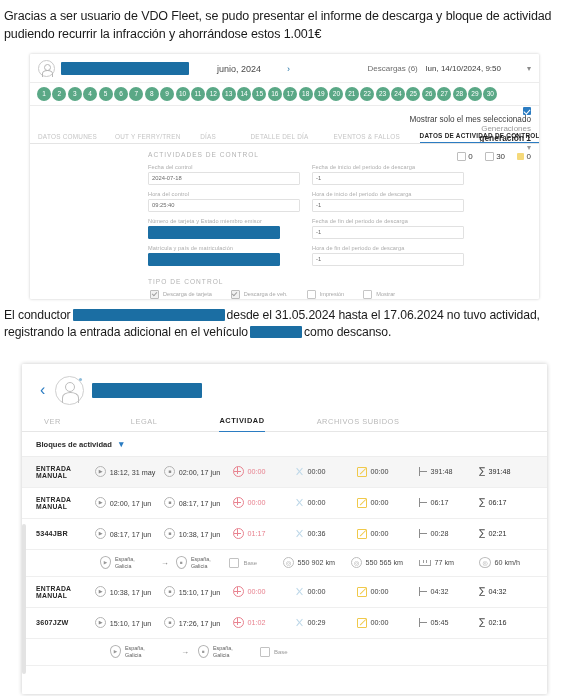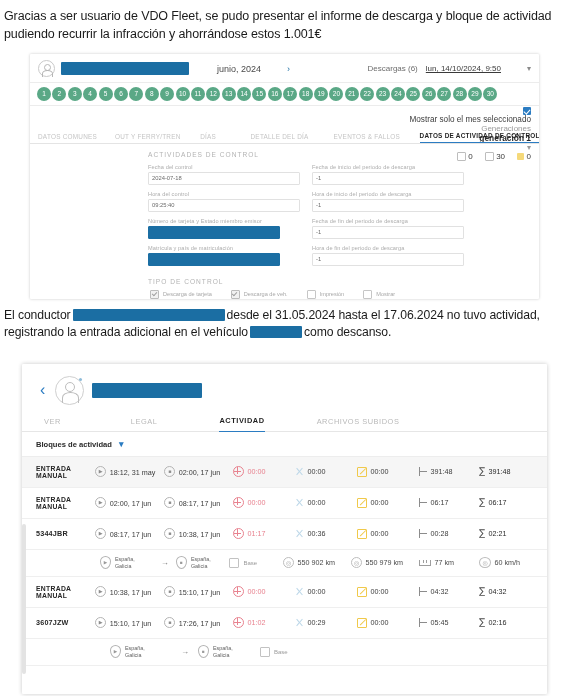--- a/index.html
+++ b/index.html
@@ -41,21 +41,21 @@
   .avatar-sm:after{
     content:"";position:absolute;left:2.5px;top:8.5px;
     width:9px;height:6px;border-radius:50% 50% 0 0;border:1px solid #b6b6b6;border-bottom:none;
   }
   .redact{background:#1b6ea3;display:inline-block;border-radius:1px;}
   .rd-name{width:128px;height:13px;margin-left:6px;}
   .month-lbl{font-size:9px;color:#4a4a4a;margin-left:28px;}
   .chev-next{font-size:9px;color:#1b6ea3;margin-left:26px;cursor:pointer;}
   .tc-right{margin-left:auto;display:flex;align-items:center;gap:8px;}
   .dl-lbl{font-size:8px;color:#6d6d6d;}
-  .dl-date{font-size:8px;color:#3a3a3a;text-decoration:underline;}
+  .dl-date{font-size:8px;color:#3a3a3a;}
   .caret-dn{font-size:8px;color:#8a8a8a;margin-left:18px;}
 
   .days-strip{
     display:flex;align-items:center;gap:1.4px;
     padding:4px 6px 4px 7px;
     border-bottom:1px solid #ececec;
   }
   .day-dot{
     width:14px;height:14px;border-radius:50%;
     background:#5aa886;color:#fff;
@@ -544,21 +544,21 @@
           <span class="base-box"></span>
           <span class="base-lbl">Base</span>
         </span>
         <span class="metrics">
           <span class="m km1">
             <span class="ico-odo">◎</span>
             <span>550 902 km</span>
           </span>
           <span class="m km2">
             <span class="ico-odo">◎</span>
-            <span>550 979 km</span>
+            <span>550 565 km</span>
           </span>
           <span class="m dist">
             <span class="ico-ruler"></span>
             <span>77 km</span>
           </span>
           <span class="m speed">
             <span class="ico-speed">◎</span>
             <span>60 km/h</span>
           </span>
         </span>

